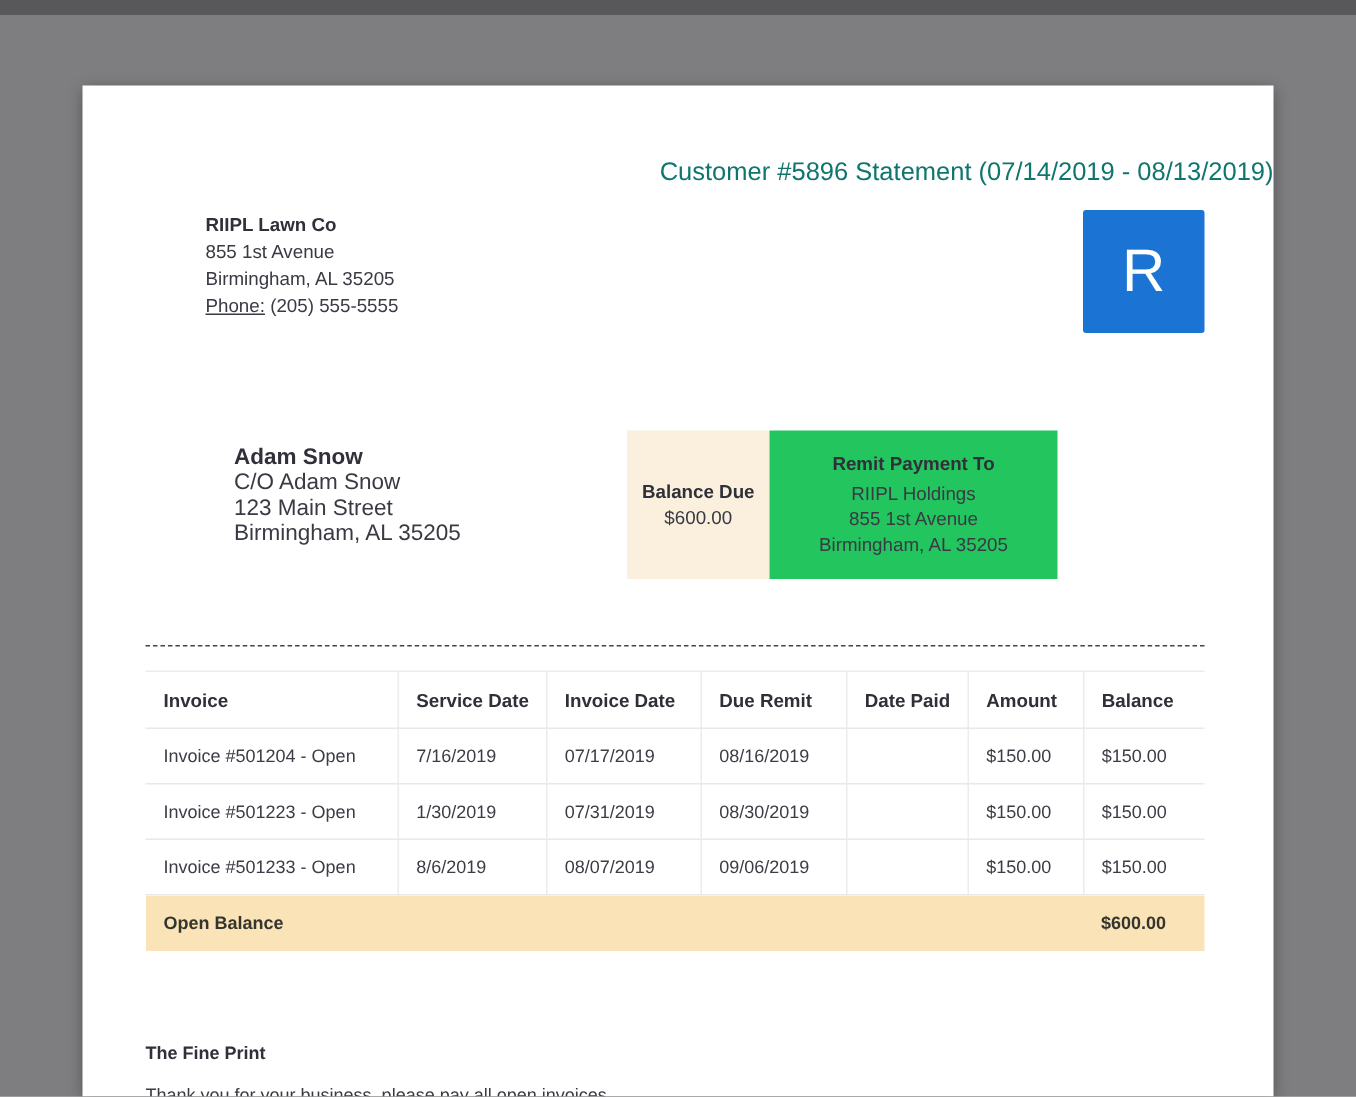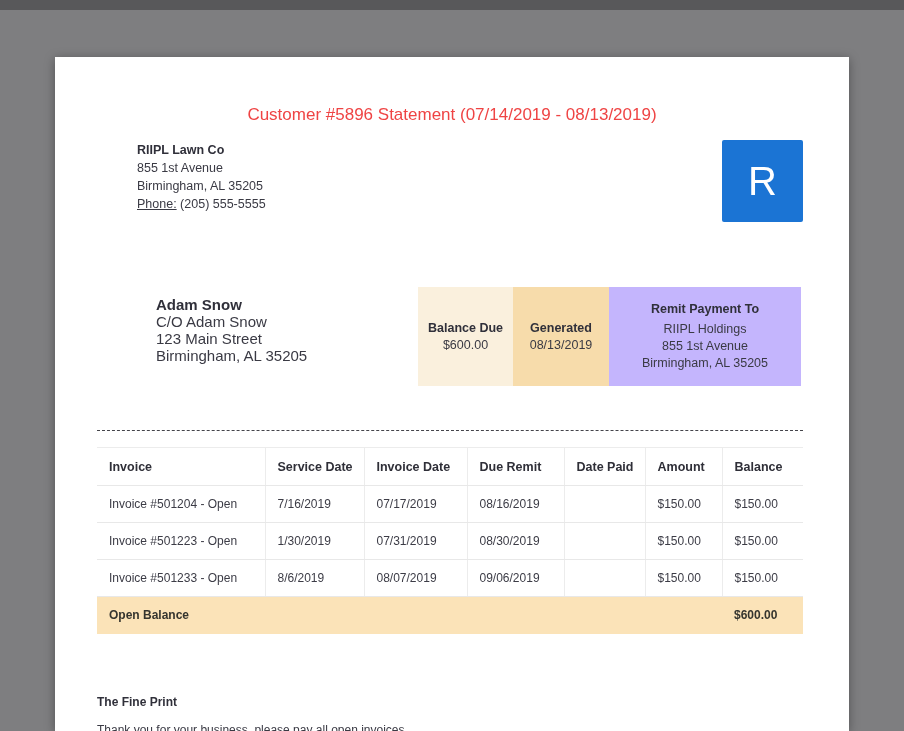--- a/index.html
+++ b/index.html
@@ -19,23 +19,23 @@
     position: absolute;
     left: 55px; top: 57px;
     width: 794px; height: 674px;
     background: #ffffff;
     box-shadow: 0 2px 10px rgba(0,0,0,0.35);
     overflow: hidden;
   }
   .doc-title {
     position: absolute; top: 48px; left: 0;
     width: 100%;
-    text-align: center;
+    text-align: right;
     font-size: 17px;
-    color: #ef4444;
+    color: #0f766e;
     font-weight: 400;
   }
   .company-block {
     position: absolute; left: 82px; top: 84px;
     font-size: 12.5px; color: #3a3a44; line-height: 18px;
   }
   .company-name { font-weight: bold; color: #30303a; }
   .phone-label { text-decoration: underline; }
   .logo {
     position: absolute; left: 667px; top: 83px;
@@ -58,21 +58,21 @@
     display: flex;
   }
   .summary-cell {
     display: flex; flex-direction: column;
     align-items: center; justify-content: center;
     font-size: 12.5px; color: #3a3a44;
   }
   .summary-cell .label { font-weight: bold; color: #30303a; margin-bottom: 3px; }
   .cell-balance { width: 95px; background: #faf0dd; }
   .cell-generated { width: 96px; background: #f7dcab; }
-  .cell-remit { width: 192px; background: #c4b5fd; line-height: 17px; text-align: center; }
+  .cell-remit { width: 192px; background: #22c55e; line-height: 17px; text-align: center; }
   .divider {
     position: absolute; left: 42px; top: 373px;
     width: 706px; height: 0;
     border-top: 1px dashed #44444a;
   }
   table.invoice-table {
     position: absolute; left: 42px; top: 390px;
     width: 706px;
     border-collapse: collapse;
     table-layout: fixed;
@@ -139,24 +139,20 @@
     <div class="customer-name">Adam Snow</div>
     <div>C/O Adam Snow</div>
     <div>123 Main Street</div>
     <div>Birmingham, AL 35205</div>
   </div>
 
   <div class="summary">
     <div class="summary-cell cell-balance">
       <div class="label">Balance Due</div>
       <div>$600.00</div>
-    </div>
-    <div class="summary-cell cell-generated">
-      <div class="label">Generated</div>
-      <div>08/13/2019</div>
     </div>
     <div class="summary-cell cell-remit">
       <div class="label">Remit Payment To</div>
       <div>RIIPL Holdings</div>
       <div>855 1st Avenue</div>
       <div>Birmingham, AL 35205</div>
     </div>
   </div>
 
   <div class="divider"></div>

